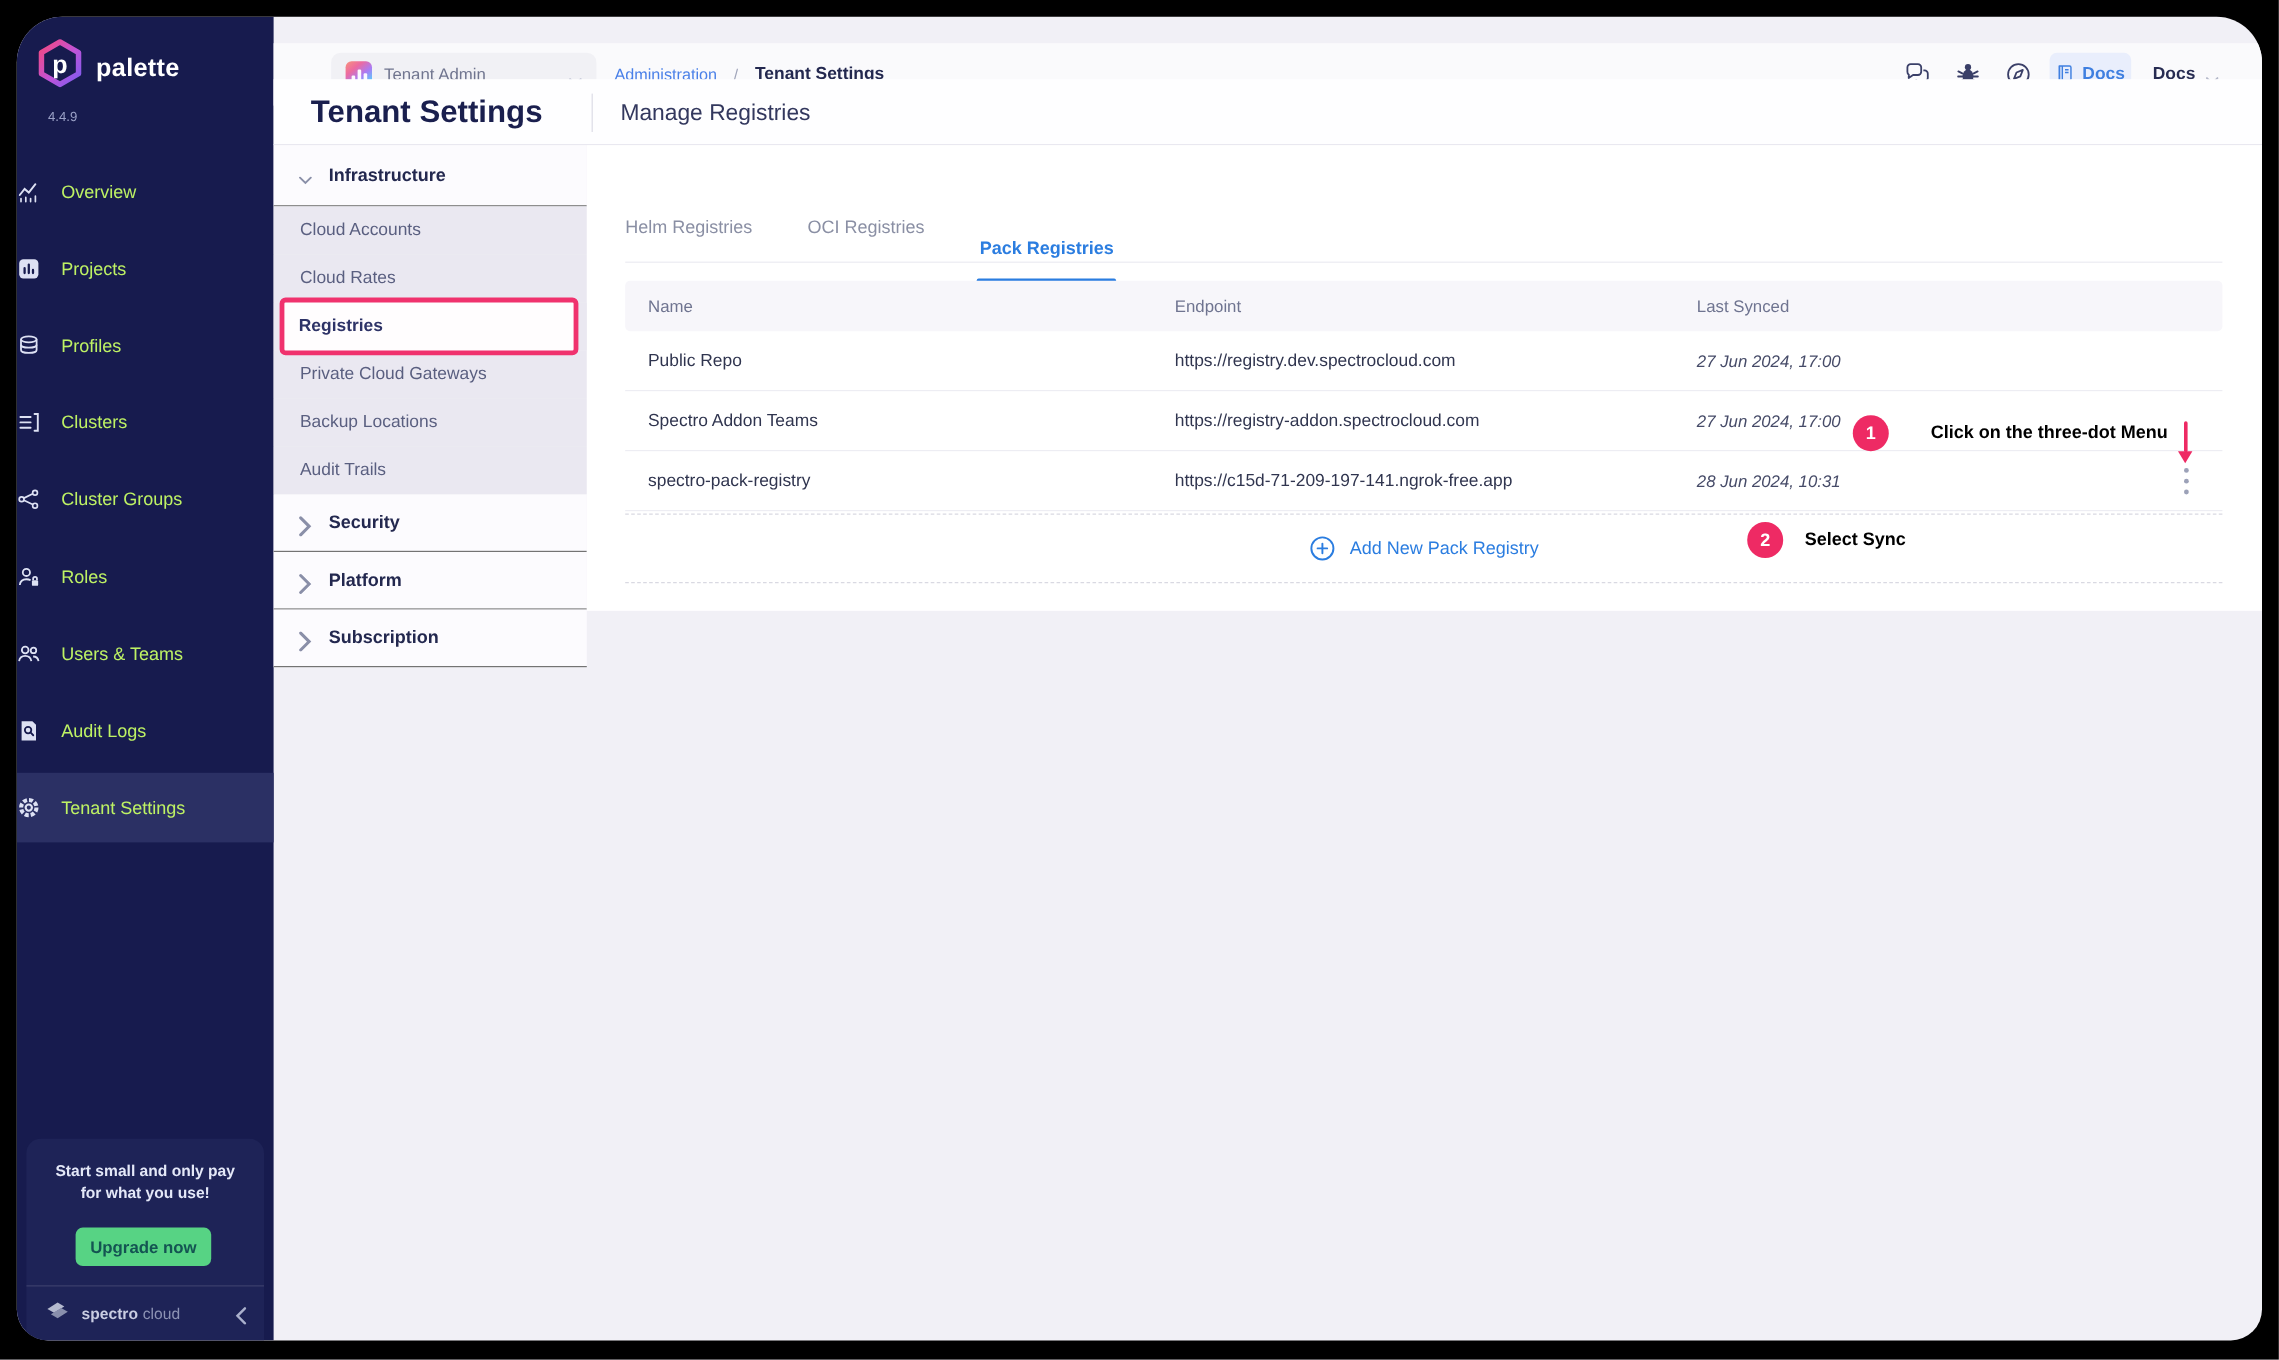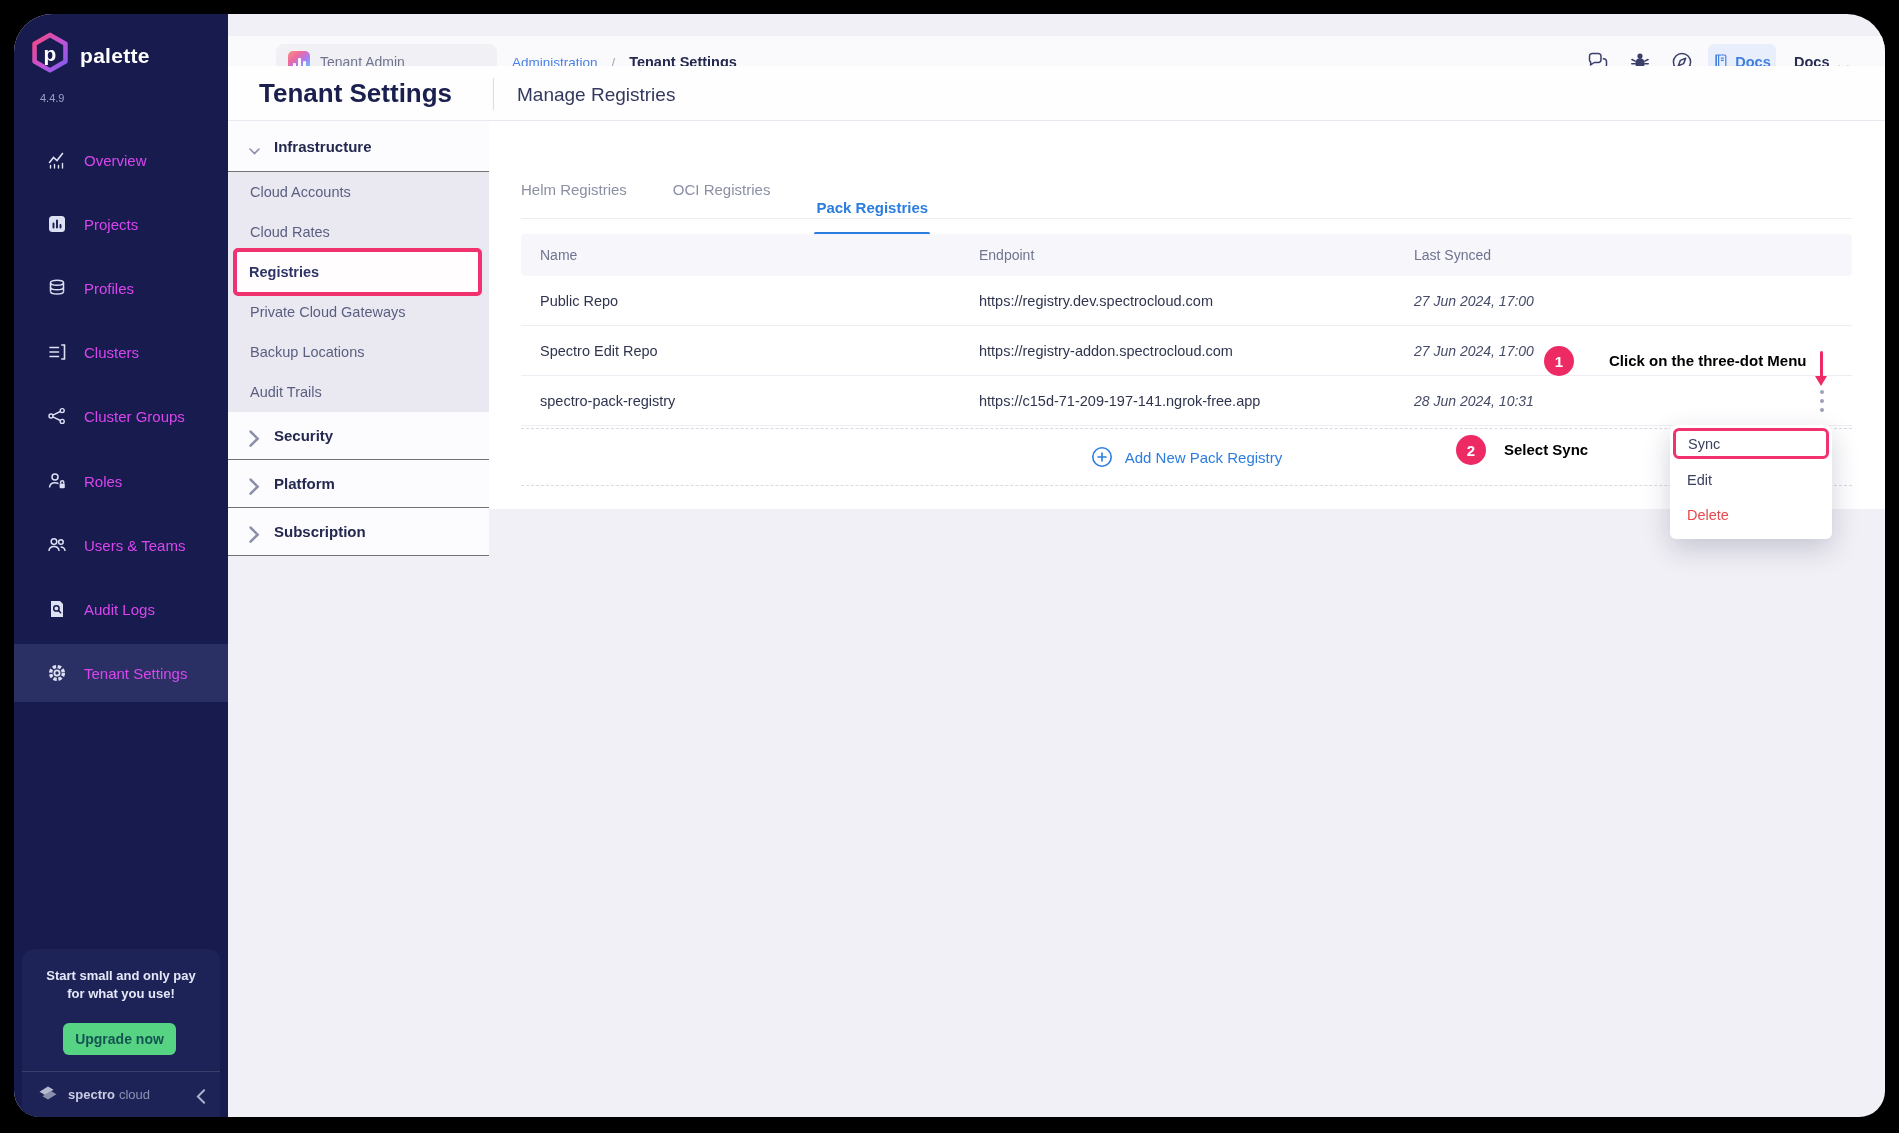--- a/index.html
+++ b/index.html
@@ -16,22 +16,22 @@
     background:#f1f0f6; border-radius:38px 38px 26px 26px; overflow:hidden;
   }
 
   
   .sidebar { position:absolute; left:0; top:0; width:214px; height:100%; background:#171b4e; }
   .brand-row { position:absolute; left:16px; top:18px; display:flex; align-items:center; gap:10px; }
   .brand-name { font-size:21px; font-weight:700; color:#fff; letter-spacing:.3px; }
   .version { position:absolute; left:26px; top:78px; font-size:11px; color:#9aa0c6; }
   .nav-item {
     position:absolute; left:0; width:214px; height:58px;
-    display:flex; align-items:center; gap:17px; padding-left:33px;
-    font-size:15px; font-weight:500; color:#d946ef; cursor:pointer;
+    display:flex; align-items:center; gap:17px; 
+    font-size:15px; font-weight:500; color:#bef264; cursor:pointer;
   }
   .nav-item.active { background:#2b3064; }
   .nav-icon { width:20px; height:20px; color:#dde1f3; flex:none; }
   .upgrade-panel {
     position:absolute; left:8px; right:8px; top:935px; bottom:0;
     background:#1e2357; border-radius:12px 12px 0 0;
   }
   .upgrade-text { position:absolute; left:0; right:0; top:18px; text-align:center;
     font-size:13px; line-height:18px; font-weight:600; color:#e4e8f8; }
   .upgrade-btn {
@@ -398,21 +398,21 @@
         <span>Name</span>
         <span>Endpoint</span>
         <span>Last Synced</span>
       </div>
       <div class="trow">
         <span>Public Repo</span>
         <span>https://registry.dev.spectrocloud.com</span>
         <span class="synced">27 Jun 2024, 17:00</span>
       </div>
       <div class="trow">
-        <span>Spectro Edit Repo</span>
+        <span>Spectro Addon Teams</span>
         <span>https://registry-addon.spectrocloud.com</span>
         <span class="synced">27 Jun 2024, 17:00</span>
       </div>
       <div class="trow">
         <span>spectro-pack-registry</span>
         <span>https://c15d-71-209-197-141.ngrok-free.app</span>
         <span class="synced">28 Jun 2024, 10:31</span>
       </div>
     </div>
 
@@ -432,20 +432,15 @@
       <span>Add New Pack Registry</span>
     </div>
 
     <div class="ann-badge" style="left:1055px;top:225px">1</div>
     <div class="ann-text" style="left:1120px;top:231px">Click on the three-dot Menu</div>
     <div class="ann-arrow-line"></div>
     <div class="ann-arrow-head"></div>
     <div class="ann-badge" style="left:967px;top:314px">2</div>
     <div class="ann-text" style="left:1015px;top:320px">Select Sync</div>
 
-    <div class="ctx-menu">
-      <div class="ctx-sync">Sync</div>
-      <div class="ctx-item">Edit</div>
-      <div class="ctx-item danger">Delete</div>
-    </div>
   </div>
 
 </div>
 
 </body></html>

